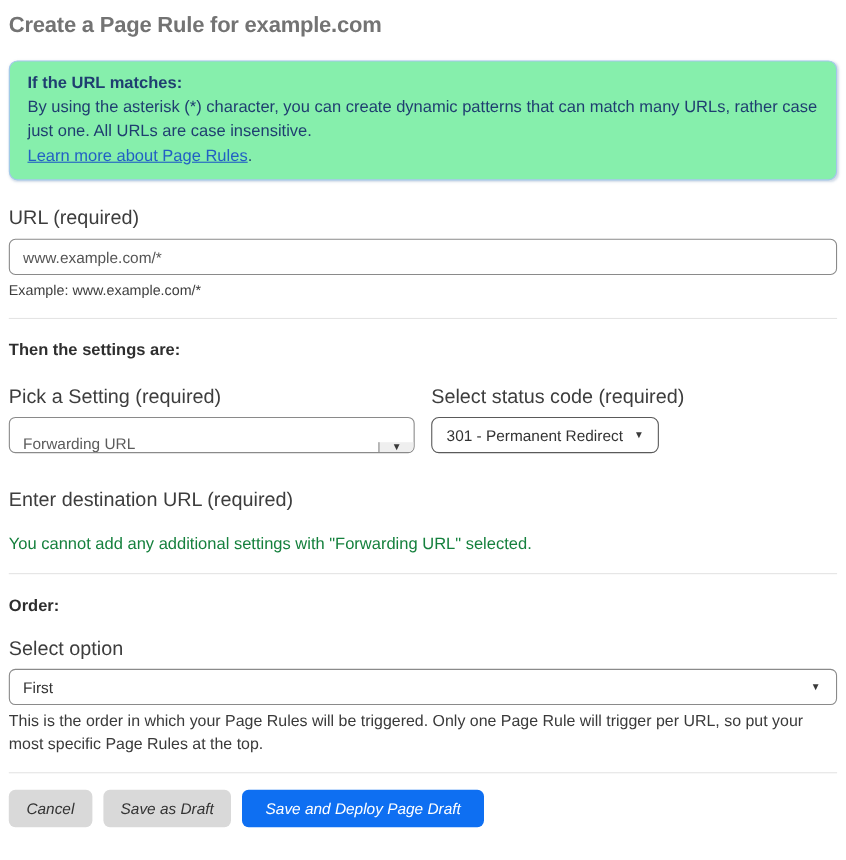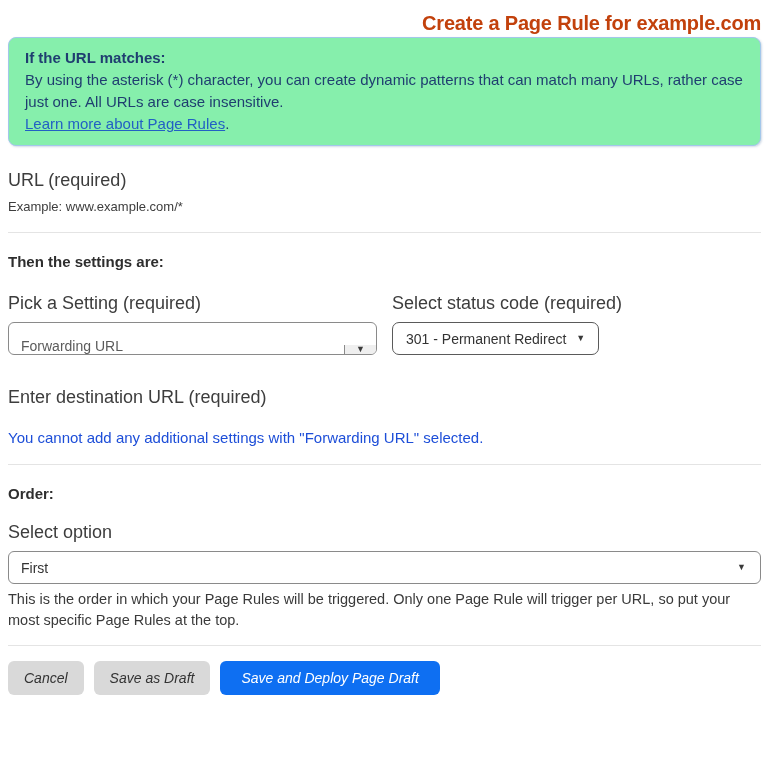--- a/index.html
+++ b/index.html
@@ -5,22 +5,22 @@
   * { margin:0; padding:0; box-sizing:border-box; }
   html,body { background:#fff; }
   body {
     width:769px; height:782px; overflow:hidden;
     font-family:"Liberation Sans", sans-serif;
     color:#333;
   }
   .page { padding:12px 8px 0 8px; }
 
   .page-title {
-    font-size:20px; font-weight:700; color:#c2410c;
-    letter-spacing:-0.2px; margin-bottom:2px;text-align:right;
+    font-size:20px; font-weight:700; color:#737373;
+    letter-spacing:-0.2px; margin-bottom:20px;
   }
 
   .info-box {
     background:#86efac;
     border:1px solid #a3c7ea;
     border-radius:8px;
     padding:9px 16px 10px 16px;
     color:#1f3e70;
     font-size:15px; line-height:22px;
     box-shadow:1px 1px 2px rgba(70,110,160,0.25);
@@ -63,21 +63,21 @@
 
   .select-status {
     display:inline-flex; align-items:center; gap:10px;
     height:33px; padding:0 13px;
     border:1px solid #5a5a5a; border-radius:7px;
     font-size:14px; color:#333; background:#fff; cursor:pointer;
   }
 
   .dest-block { margin-top:32px; }
 
-  .note { font-size:15px; color:#1d4ed8; margin-top:21px; }
+  .note { font-size:15px; color:#15803d; margin-top:21px; }
 
   .order-label { margin-top:20px; }
   .select-order {
     display:flex; align-items:center; justify-content:space-between;
     width:100%; height:33px; padding:0 14px 0 12px;
     border:1px solid #8a8a8a; border-radius:6px;
     font-size:14px; color:#333; background:#fff; cursor:pointer;
   }
   .order-help {
     font-size:14.5px; color:#3a3a3a; line-height:21px; margin-top:5px;
@@ -99,20 +99,21 @@
 
   <h1 class="page-title">Create a Page Rule for example.com</h1>
 
   <div class="info-box">
     <div class="info-heading">If the URL matches:</div>
     <div>By using the asterisk (*) character, you can create dynamic patterns that can match many URLs, rather case just one. All URLs are case insensitive.</div>
     <div><span class="info-link">Learn more about Page Rules</span><span>.</span></div>
   </div>
 
   <div class="field-label">URL (required)</div>
+  <input class="text-input" type="text" value="www.example.com/*" style="">
   <div class="field-helper">Example: www.example.com/*</div>
 
   <hr class="divider">
 
   <div class="section-heading">Then the settings are:</div>
 
   <div class="settings-row">
     <div class="settings-col-main">
       <div class="field-label">Pick a Setting (required)</div>
       <div class="select-forwarding">

